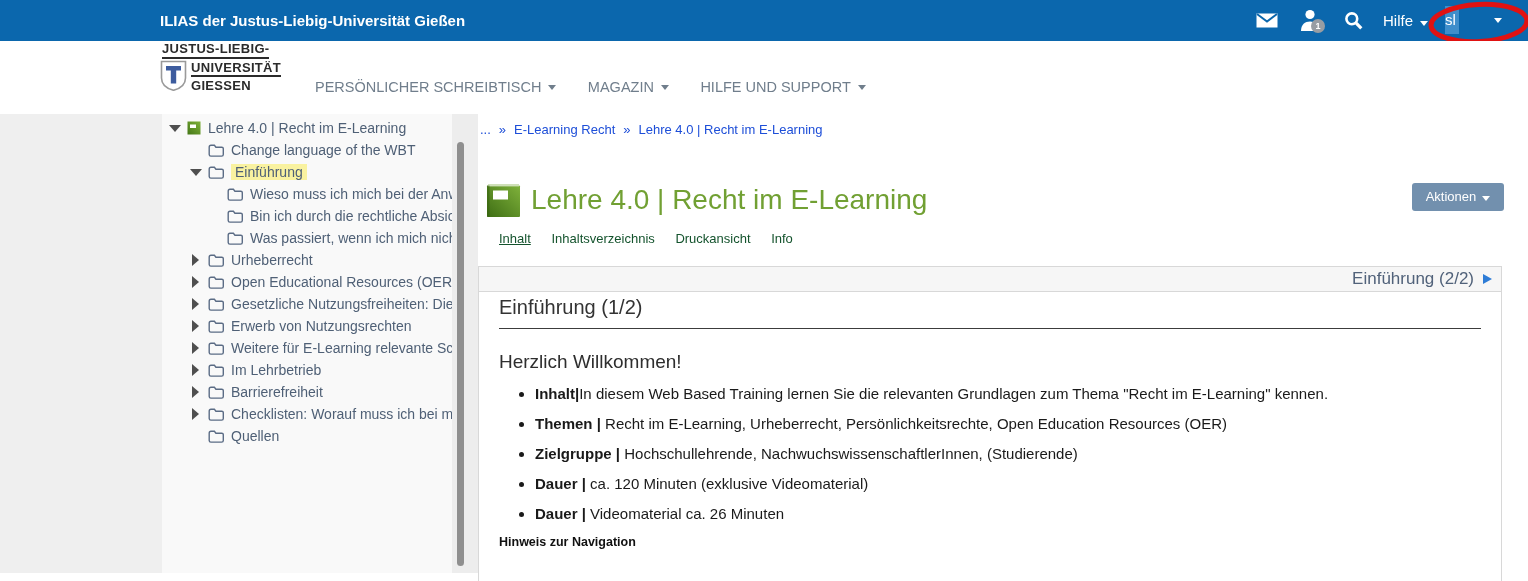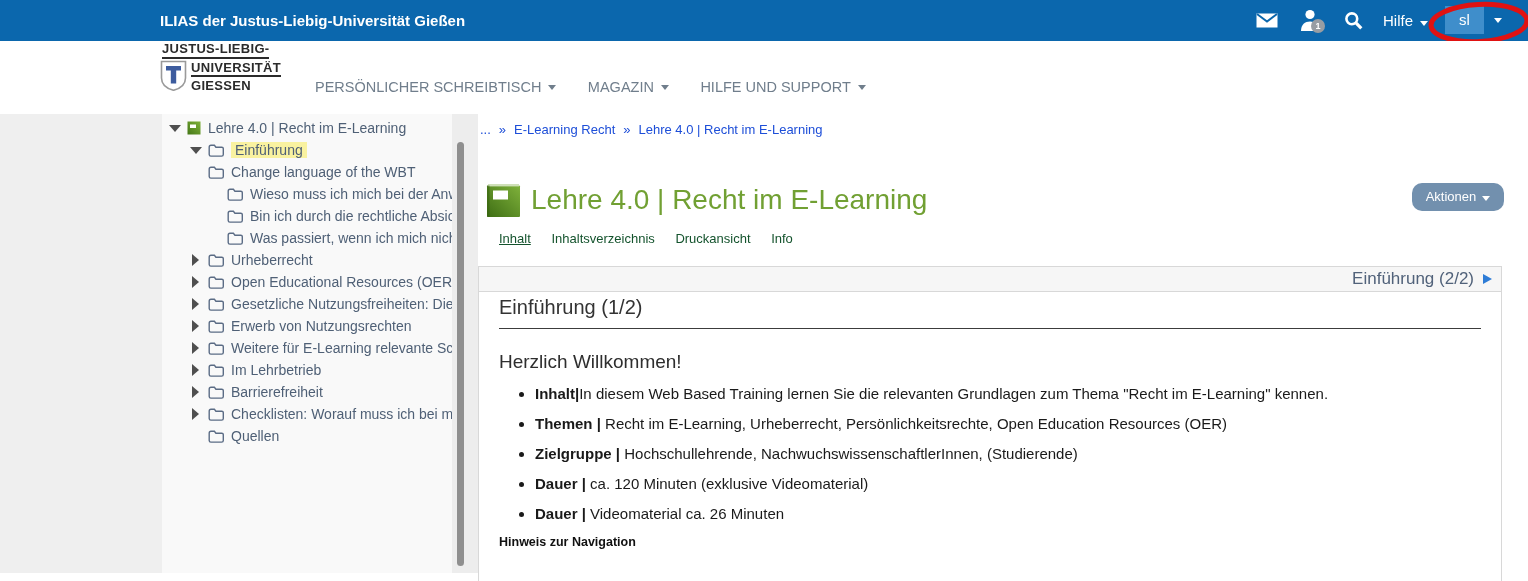--- a/index.html
+++ b/index.html
@@ -14,22 +14,22 @@
   .topbar-title { position:absolute; left:160px; top:0; line-height:41px; color:#fff; font-size:15px; font-weight:bold; }
   .tb-icon { position:absolute; }
   .icon-mail  { left:1256px; top:13px; }
   .icon-user  { left:1300px; top:9px; }
   .user-badge { position:absolute; left:1311px; top:19px; width:14px; height:14px; border-radius:50%;
                 background:#989da3; color:#fff; font-size:9px; line-height:14px; text-align:center; font-weight:bold; }
   .icon-search{ left:1344px; top:11px; }
   .hilfe { position:absolute; left:1383px; top:0; line-height:41px; color:#fff; font-size:15px; }
   .caret { display:inline-block; width:0; height:0; border-left:4.5px solid transparent; border-right:4.5px solid transparent; border-top:5px solid #fff; }
   .hilfe .caret { margin-left:7px; }
-  .avatar { position:absolute; left:1445px; top:6px; width:39px; height:28px; background:#3f8ecb;
-            color:#fff; font-size:15px; line-height:28px; text-align:center; }
+  .avatar { position:absolute; left:1445px; top:6px; width:14px; height:28px; background:#3f8ecb;
+            color:#fff; font-size:15px; line-height:28px; text-align:left; }
   .avatar-caret { position:absolute; left:1494px; top:18px; }
   .annotation { position:absolute; left:1427px; top:1px; pointer-events:none; }
 
   
   .header { position:absolute; left:0; top:41px; width:1528px; height:73px; background:#fff; }
   .logo { position:absolute; left:160px; top:0; color:#2b2b2b; font-weight:bold; font-size:13px; letter-spacing:.3px; }
   .logo-top { display:inline-block; border-bottom:2px solid #2b2b2b; padding-bottom:1px; margin-left:2px; }
   .logo-row { display:flex; align-items:flex-start; margin-top:1px; }
   .logo-shield { margin-right:4px; flex:none; }
   .logo-l2 { display:inline-block; border-bottom:2px solid #2b2b2b; padding-bottom:0; }
@@ -52,21 +52,21 @@
   .hl { background:#f9f2a0; padding:0 4px; }
   .scroll-track { position:absolute; left:290px; top:0; width:26px; height:459px; background:#ededed; }
   .scroll-thumb { position:absolute; left:5px; top:28px; width:7px; height:424px; background:#8f8f8f; border-radius:4px; }
 
   
   .breadcrumb { position:absolute; left:480px; top:122px; font-size:13px; color:#1d4ed8; }
   .crumb { cursor:pointer; }
   .crumb-sep { margin:0 8px; }
   .obj-icon { position:absolute; left:486px; top:183px; }
   .page-title { position:absolute; left:531px; top:184px; font-size:28px; font-weight:normal; color:#71a033; }
-  .actions-btn { position:absolute; left:1412px; top:183px; width:92px; height:28px; background:#7290ae; border-radius:10px;
+  .actions-btn { position:absolute; left:1412px; top:183px; width:92px; height:28px; background:#7290ae; border-radius:3px;
                  color:#fff; font-size:13px; line-height:28px; text-align:center; cursor:pointer; }
   .actions-btn .caret { border-top-color:#fff; border-left-width:4px; border-right-width:4px; margin-left:6px; }
   .tabs { position:absolute; left:499px; top:231px; font-size:13px; color:#14532d; }
   .tab { margin-right:17px; cursor:pointer; }
   .tab.active { text-decoration:underline; }
 
   .pager { position:absolute; left:478px; top:266px; width:1024px; height:26px; background:#f6f6f6; border:1px solid #d8d8d8; }
   .pager-inner { position:absolute; right:9px; top:0; height:24px; display:flex; align-items:center; }
   .pager-label { font-size:17px; color:#51627a; cursor:pointer; }
   .pager-arrow { width:0; height:0; border-top:5.5px solid transparent; border-bottom:5.5px solid transparent; border-left:9px solid #2e7cd6; margin-left:9px; cursor:pointer; }
@@ -160,37 +160,37 @@
                 </linearGradient>
               </defs>
               <rect x="0.5" y="0.5" width="13" height="13" fill="url(#g2)"></rect>
               <rect x="3" y="3.5" width="6" height="3.5" fill="#fff"></rect>
             </svg>
         </span>
         <span class="tlabel">Lehre 4.0 | Recht im E-Learning</span>
       </div>
 
       <div class="trow lvl1">
+        <span class="tri"></span>
+        <span class="ficon">
+            <svg width="16" height="13" viewBox="0 0 16 13">
+              <path d="M1.2 3.2 c0-1.1 .6-1.9 1.8-1.9 h3.4 l1.5 1.9 h5.9 c1 0 1.5 .6 1.5 1.4 v5.8 c0 1-.6 1.7-1.7 1.7 h-10.7 c-1.1 0-1.7-.7-1.7-1.7 z" fill="none" stroke="#5b6c85" stroke-width="1.4"></path>
+            </svg>
+          </span>
+        <span class="tlabel">Change language of the WBT</span>
+      </div>
+
+      <div class="trow lvl1">
         <span class="tri open"></span>
         <span class="ficon">
             <svg width="16" height="13" viewBox="0 0 16 13">
               <path d="M1.2 3.2 c0-1.1 .6-1.9 1.8-1.9 h3.4 l1.5 1.9 h5.9 c1 0 1.5 .6 1.5 1.4 v5.8 c0 1-.6 1.7-1.7 1.7 h-10.7 c-1.1 0-1.7-.7-1.7-1.7 z" fill="none" stroke="#5b6c85" stroke-width="1.4"></path>
             </svg>
           </span>
         <span class="tlabel hl">Einführung</span>
-      </div>
-
-      <div class="trow lvl1">
-        <span class="tri"></span>
-        <span class="ficon">
-            <svg width="16" height="13" viewBox="0 0 16 13">
-              <path d="M1.2 3.2 c0-1.1 .6-1.9 1.8-1.9 h3.4 l1.5 1.9 h5.9 c1 0 1.5 .6 1.5 1.4 v5.8 c0 1-.6 1.7-1.7 1.7 h-10.7 c-1.1 0-1.7-.7-1.7-1.7 z" fill="none" stroke="#5b6c85" stroke-width="1.4"></path>
-            </svg>
-          </span>
-        <span class="tlabel">Change language of the WBT</span>
       </div>
 
       <div class="trow lvl2">
         <span class="ficon">
             <svg width="16" height="13" viewBox="0 0 16 13">
               <path d="M1.2 3.2 c0-1.1 .6-1.9 1.8-1.9 h3.4 l1.5 1.9 h5.9 c1 0 1.5 .6 1.5 1.4 v5.8 c0 1-.6 1.7-1.7 1.7 h-10.7 c-1.1 0-1.7-.7-1.7-1.7 z" fill="none" stroke="#5b6c85" stroke-width="1.4"></path>
             </svg>
           </span>
         <span class="tlabel">Wieso muss ich mich bei der Anwend</span>
       </div>

